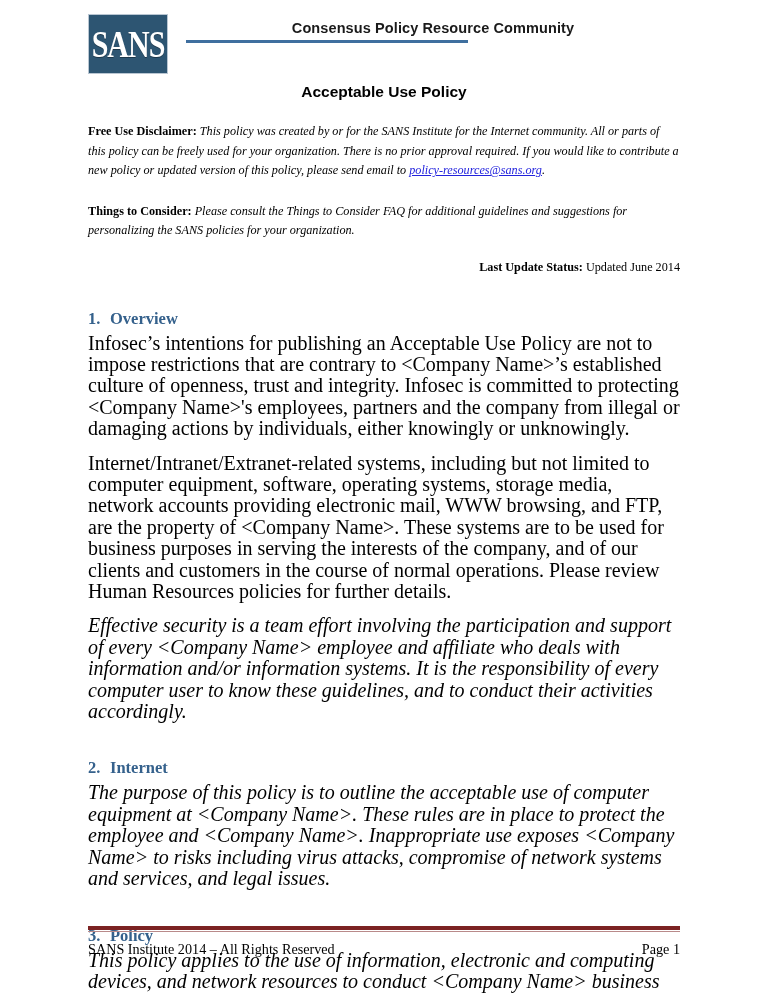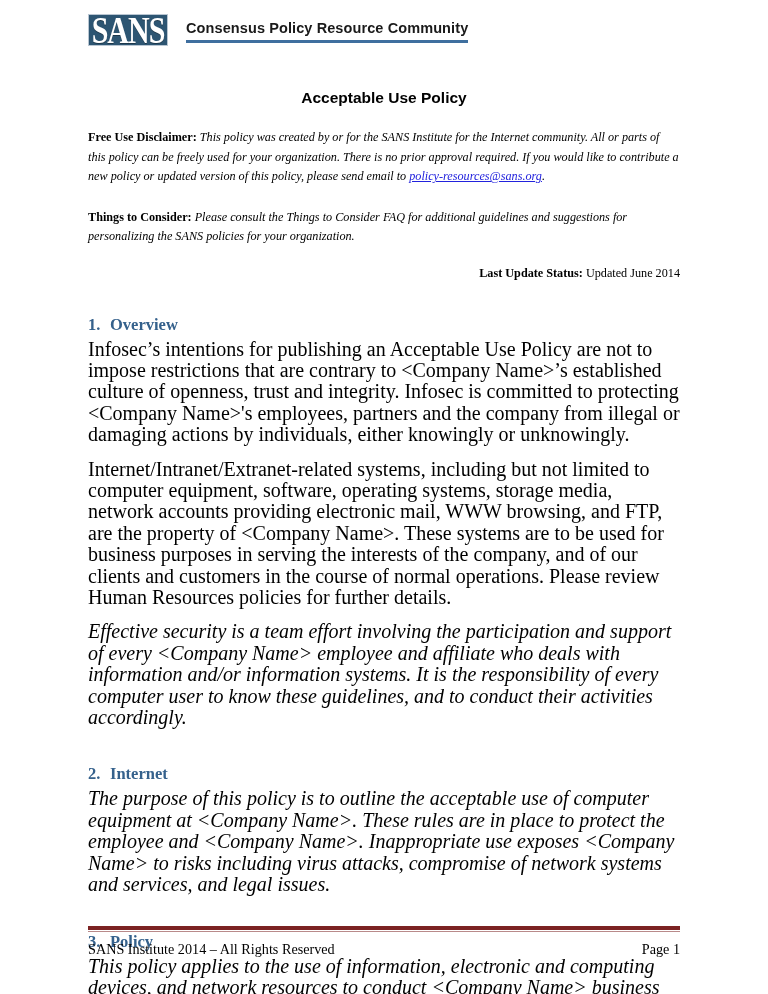--- a/index.html
+++ b/index.html
@@ -30,21 +30,21 @@
     position: relative;
     height: 62px;
     padding-top: 14px;
     box-sizing: border-box;
   }
   .sans-logo {
     position: absolute;
     left: 0;
     top: 14px;
     width: 80px;
-    height: 32px;
+    height: 60px;
     background: #2d5572;
     border: 1px solid #b9c6d2;
     box-sizing: border-box;
     display: flex;
     align-items: center;
     justify-content: center;
     overflow: hidden;
   }
   .sans-logo-text {
     font-family: "Liberation Serif", "DejaVu Serif", serif;
@@ -54,20 +54,21 @@
     color: #ffffff;
     letter-spacing: -1px;
     transform: scaleY(1.25);
     text-shadow: 0 1px 0 rgba(0,0,0,0.35);
   }
   .header-band {
     position: absolute;
     left: 98px;
     top: 20px;
     right: 0;
+    text-align: center;
   }
   .header-title {
     font-family: "Liberation Sans", "DejaVu Sans", sans-serif;
     font-weight: bold;
     font-size: 14.5px;
     color: #1a1a1a;
     letter-spacing: 0.1px;
     white-space: nowrap;
     padding-bottom: 4px;
   }
@@ -77,21 +78,21 @@
     width: 282px;
   }
 
   
   .doc-title {
     text-align: center;
     font-family: "Liberation Sans", "DejaVu Sans", sans-serif;
     font-weight: bold;
     font-size: 15.5px;
     color: #000000;
-    margin-top: 27px;
+    margin-top: 21px;
     margin-bottom: 0;
   }
 
   
   .preamble {
     font-family: Liberation Serif, serif;
     font-size: 12.2px;
     line-height: 19.6px;
     color: #000000;
     margin-top: 21px;

